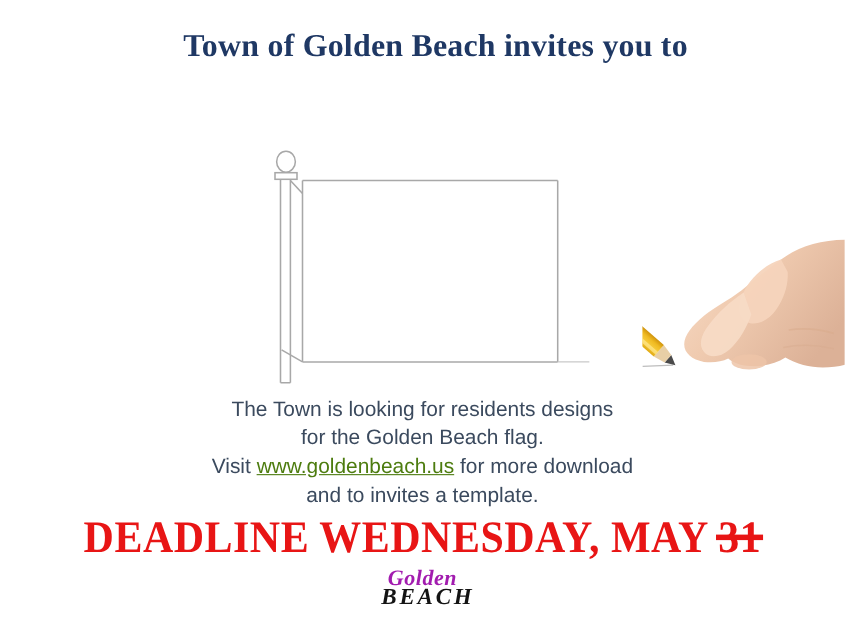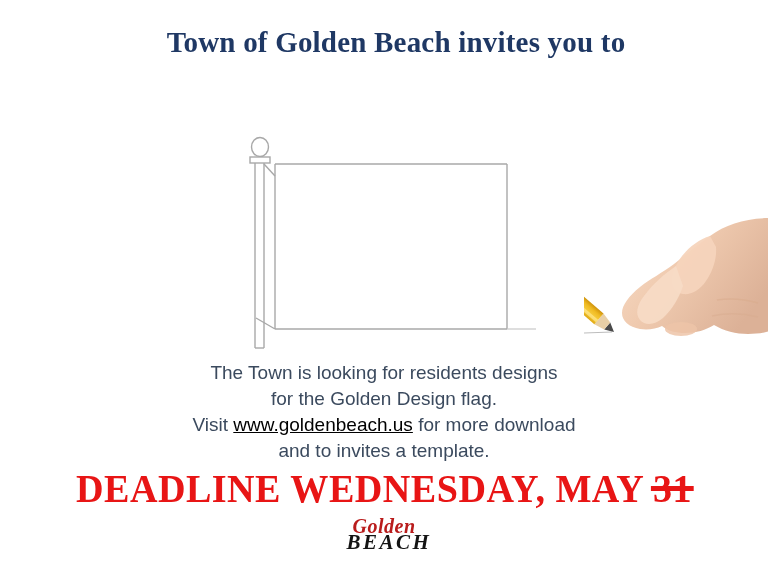--- a/index.html
+++ b/index.html
@@ -72,21 +72,21 @@
     top: 360px;
     width: 768px;
     text-align: center;
     font-family: "Liberation Sans", sans-serif;
     font-size: 19px;
     line-height: 26px;
     color: #3b4a5e;
   }
   .body-copy .line { white-space: nowrap; text-align: center; }
   .site-link {
-    color: #000000;
+    color: #4d7c0f;
     cursor: pointer;
   }
 
   
   .deadline {
     position: absolute;
     left: 0;
     top: 466px;
     width: 768px;
     text-align: center;
@@ -128,21 +128,21 @@
     display: inline-block;
     position: relative;
     text-align: center;
     line-height: 1;
   }
   .logo-golden {
     font-family: "Liberation Serif", serif;
     font-style: italic;
     font-weight: bold;
     font-size: 20px;
-    color: #b91c1c;
+    color: #a21caf;
     letter-spacing: 0.5px;
     display: block;
   }
   .logo-beach {
     font-family: "Liberation Serif", serif;
     font-style: italic;
     font-weight: bold;
     font-size: 21px;
     color: #141414;
     letter-spacing: 2.5px;
@@ -245,21 +245,21 @@
         <path d="M133,160 C146,158 160,159 174,163" fill="none" stroke="#d8ab8d" stroke-width="1.6" opacity="0.55"></path>
         <path d="M128,176 C142,173 158,173 174,177" fill="none" stroke="#d8ab8d" stroke-width="1.4" opacity="0.45"></path>
 
         <ellipse cx="97" cy="189" rx="16" ry="7" fill="#edc4a8" opacity="0.85"></ellipse>
       </g>
     </svg>
   </div>
 
   <div class="body-copy">
     <div class="line">The Town is looking for residents designs</div>
-    <div class="line">for the Golden Design flag.</div>
+    <div class="line">for the Golden Beach flag.</div>
     <div class="line"><span>Visit </span><a class="site-link" href="#">www.goldenbeach.us</a><span> for more download</span></div>
     <div class="line">and to invites a template.</div>
   </div>
 
   <div class="deadline"><span>DEADLINE WEDNESDAY, MAY </span><span class="daynum">31</span></div>
 
   <div class="logo">
     <span class="logo-inner">
       <span class="logo-golden">Golden</span>
       <span class="logo-beach">BEACH</span>

